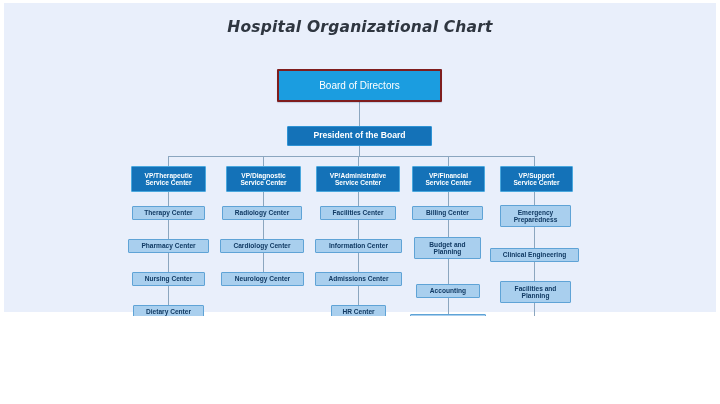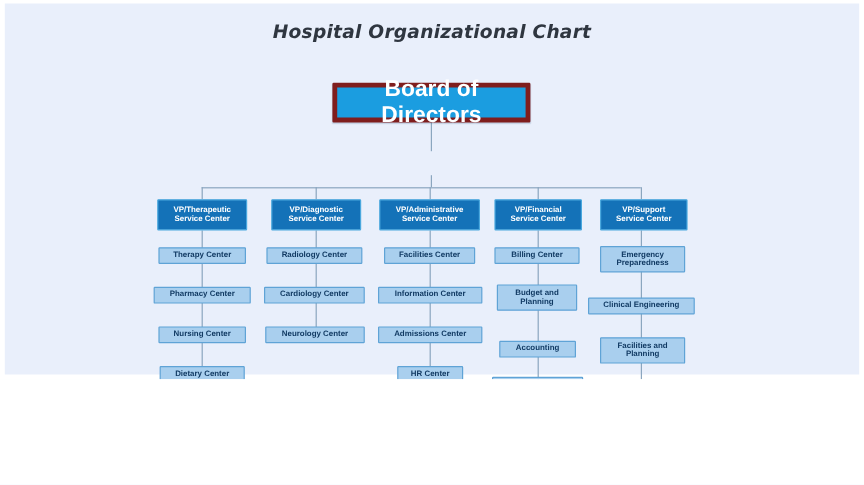--- a/index.html
+++ b/index.html
@@ -49,24 +49,24 @@
     align-items: center;
     justify-content: center;
     text-align: center;
     line-height: 1.12;
     z-index: 3;
   }
 
   
   .node.root {
     background: #1b9de0;
-    border: 4px solid #7f1d1d;
+    border: 2px solid #7f1d1d;
     color: #ffffff;
-    font-weight: bold;
-    font-size: 19px;
+    font-weight: normal;
+    font-size: 10px;
     border-radius: 1px;
     box-shadow: 0 1px 1px rgba(20,60,110,0.18);
   }
 
   
   .node.president {
     background: #1472b8;
     border: 1px solid #2f93d4;
     color: #ffffff;
     font-weight: bold;
@@ -147,20 +147,21 @@
   <div class="line v" style="left:534px; top:156px; height:10px;"></div>
 
   <div class="line v" style="left:168px; top:192px; height:122px;"></div>
   <div class="line v" style="left:263px; top:192px; height:90px;"></div>
   <div class="line v" style="left:358px; top:192px; height:122px;"></div>
   <div class="line v" style="left:448px; top:192px; height:126px;"></div>
   <div class="line v" style="left:534px; top:192px; height:176px;"></div>
 
   <div class="node root" style="left:277px; top:69px; width:165px; height:33px;">Board of Directors</div>
 
+  <div class="node president" style="left:287px; top:126px; width:145px; height:20px;">President of the Board</div>
 
   <div class="node vp" style="left:131px; top:166px; width:75px; height:26px;">
     <span>
       <span>VP/Therapeutic</span><br>
       <span>Service Center</span>
     </span>
   </div>
   <div class="node vp" style="left:226px; top:166px; width:75px; height:26px;">
     <span>
       <span>VP/Diagnostic</span><br>

